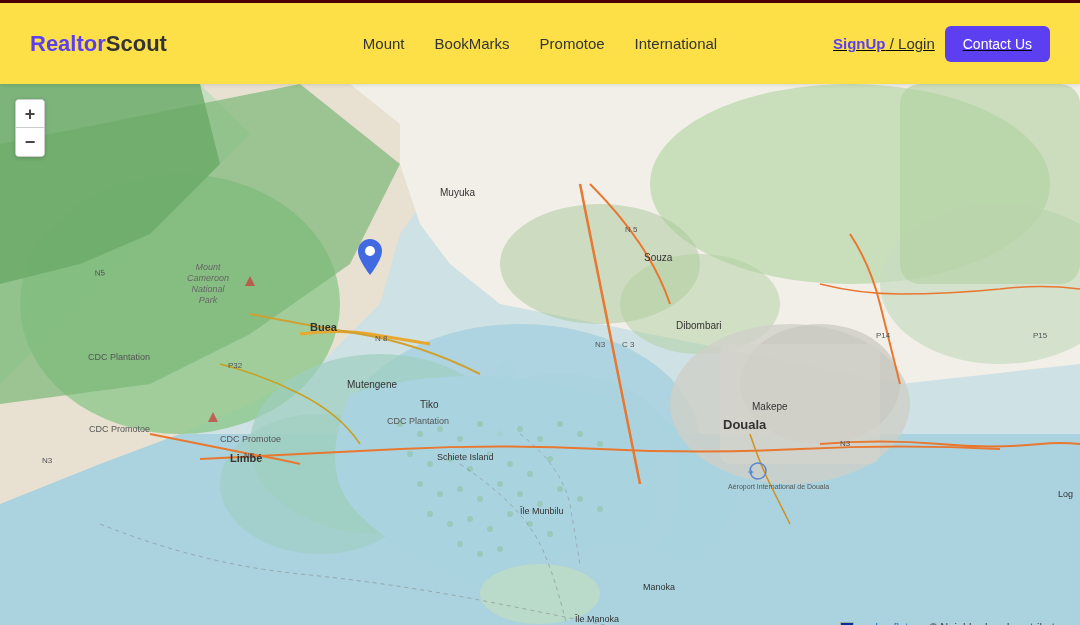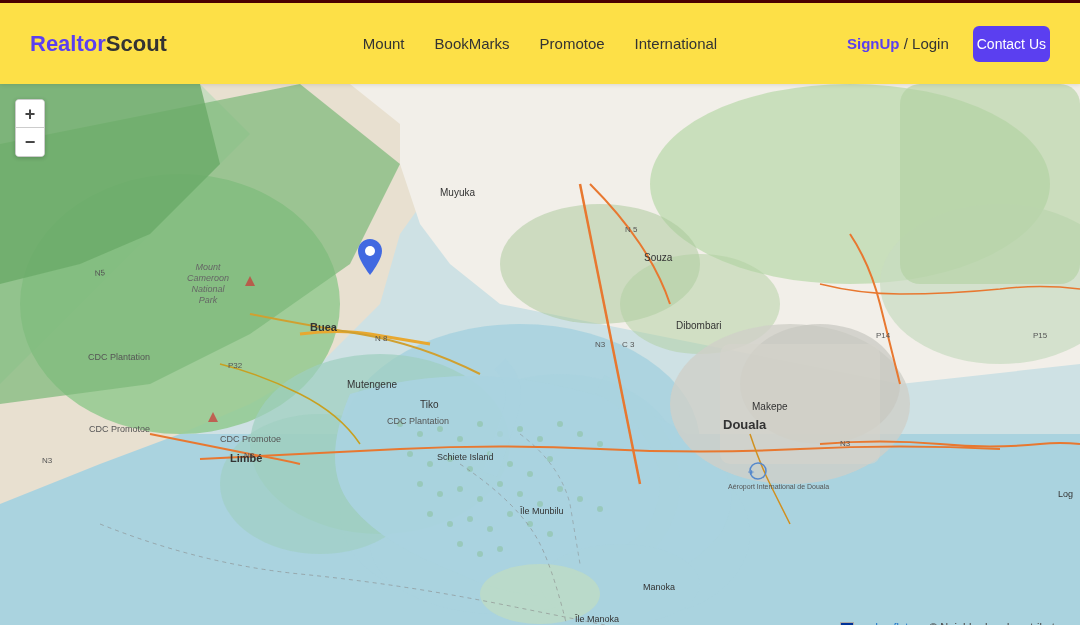--- a/index.html
+++ b/index.html
@@ -32,40 +32,41 @@
       transform: translateX(-50%);
     }
     .nav a {
       text-decoration: none;
       color: #333;
       font-size: 15px;
     }
     .header-right {
       display: flex;
       align-items: center;
-      gap: 24px;
+      gap: 10px;
+      text-decoration: underline;
     }
     .auth-links {
       font-size: 15px;
       color: #333;
     }
     .auth-links .signup {
       color: #5b3ff0;
       font-weight: bold;
       text-decoration: none;
     }
     .auth-links .login {
       color: #333;
       text-decoration: none;
     }
     .contact-btn {
       background: #5b3ff0;
       color: #fff;
       border: none;
-      padding: 10px 4px;
+      padding: 10px 18px;
       border-radius: 6px;
       font-size: 14px;
       cursor: pointer;
     }
 
     
     .map-container {
       width: 1080px;
       height: 555px;
       position: relative;

